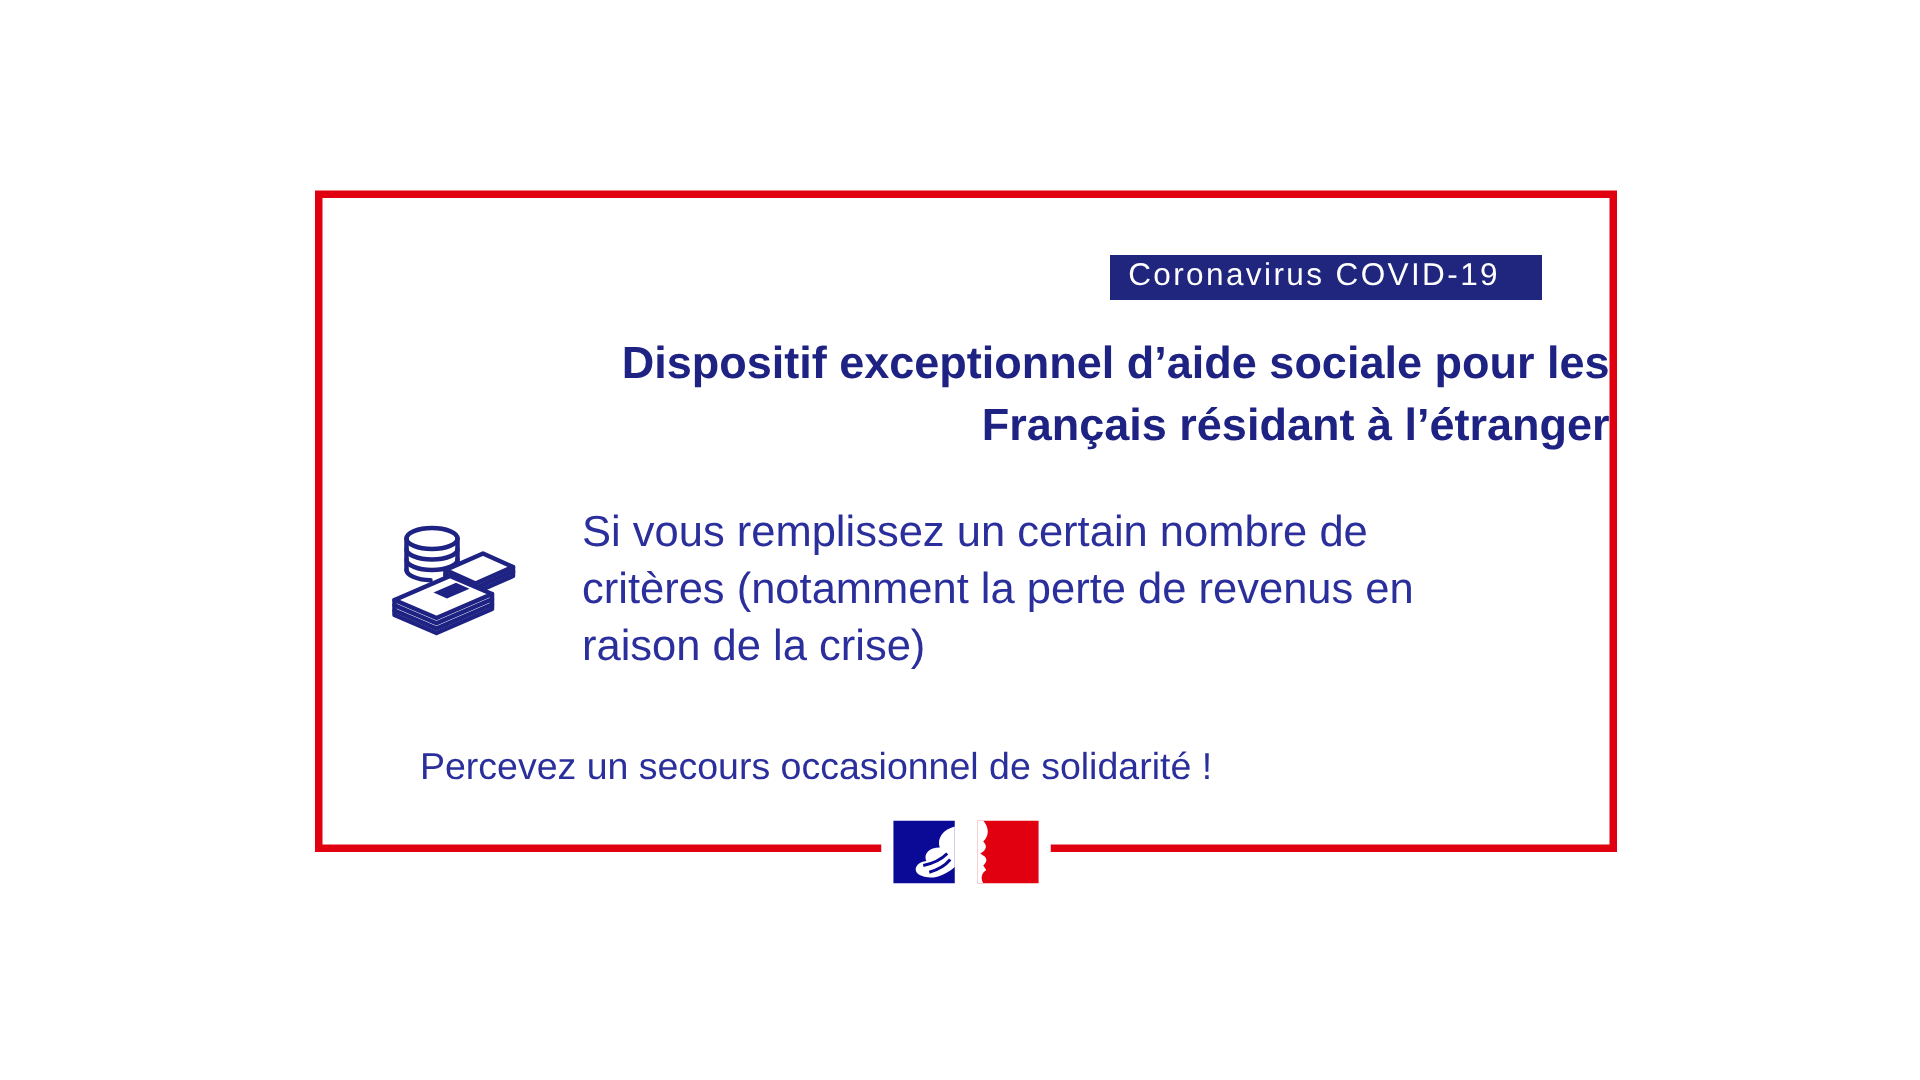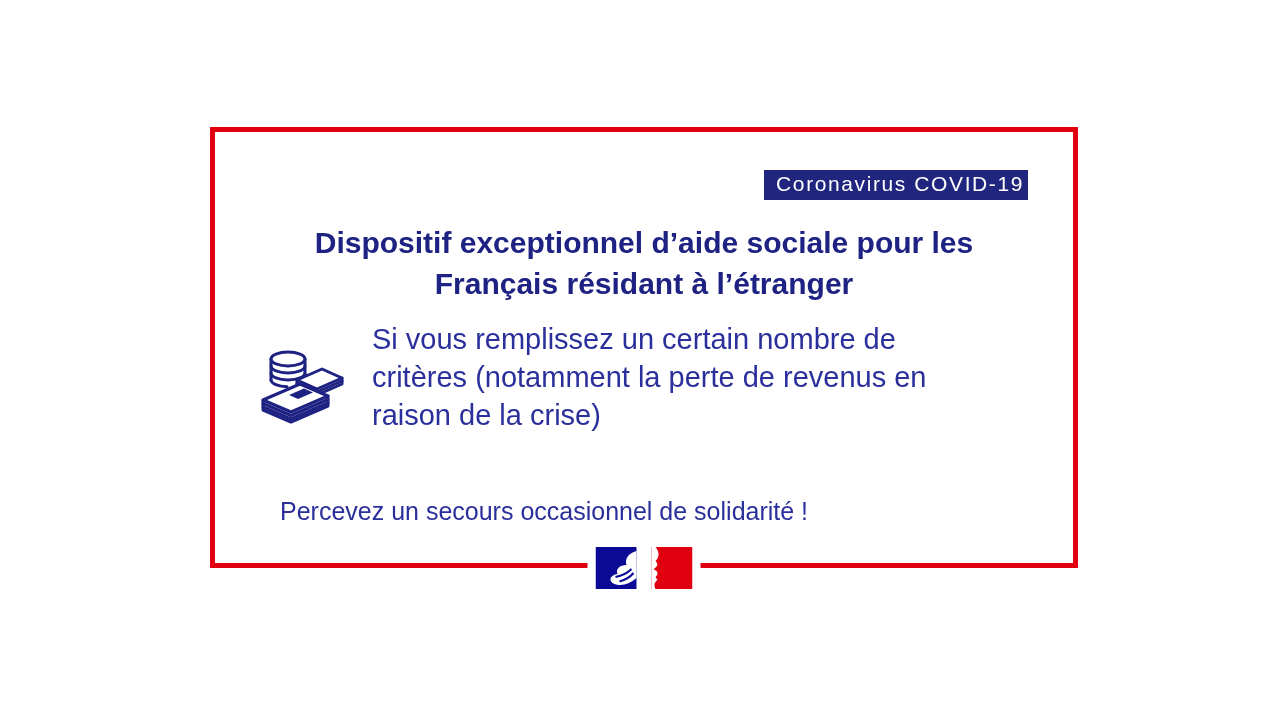--- a/index.html
+++ b/index.html
@@ -8,33 +8,33 @@
     font-family:"Liberation Sans", sans-serif;
   }
   .card{
     position:absolute;left:210px;top:127px;width:868px;height:441px;
     border:5px solid var(--accentRed);box-sizing:border-box;background:#ffffff;
   }
   .badge{
     position:absolute;top:38px;right:45px;
     background:var(--badgeBg);color:#ffffff;
     font-size:21px;font-weight:500;letter-spacing:1.6px;
-    padding:2px 4px 4px 12px;white-space:nowrap;
+    padding:2px 28px 4px 12px;white-space:nowrap;
   }
   .title{
     position:absolute;top:90px;left:0;width:100%;margin:0;
-    text-align:center;color:var(--titleBlue);
+    text-align:right;color:var(--titleBlue);
     font-size:30px;font-weight:700;line-height:41px;white-space:pre-line;
   }
   .money-icon{
     position:absolute;left:45px;top:213px;width:84px;height:80px;
   }
   .money-icon svg{display:block;width:100%;height:100%;}
   .criteria{
-    position:absolute;left:157px;top:188px;margin:0;width:680px;
+    position:absolute;left:157px;top:188px;margin:16px;width:680px;
     color:var(--bodyBlue);font-size:29px;font-weight:400;line-height:38px;
     white-space:pre-line;
   }
   .callout{
     position:absolute;left:48px;top:348px;margin:17px;
     color:var(--bodyBlue);font-size:25px;font-weight:400;white-space:nowrap;
   }
   .logo-wrap{
     position:absolute;left:50%;bottom:-26px;transform:translateX(-50%);
     background:#ffffff;padding:0 8px;line-height:0;

